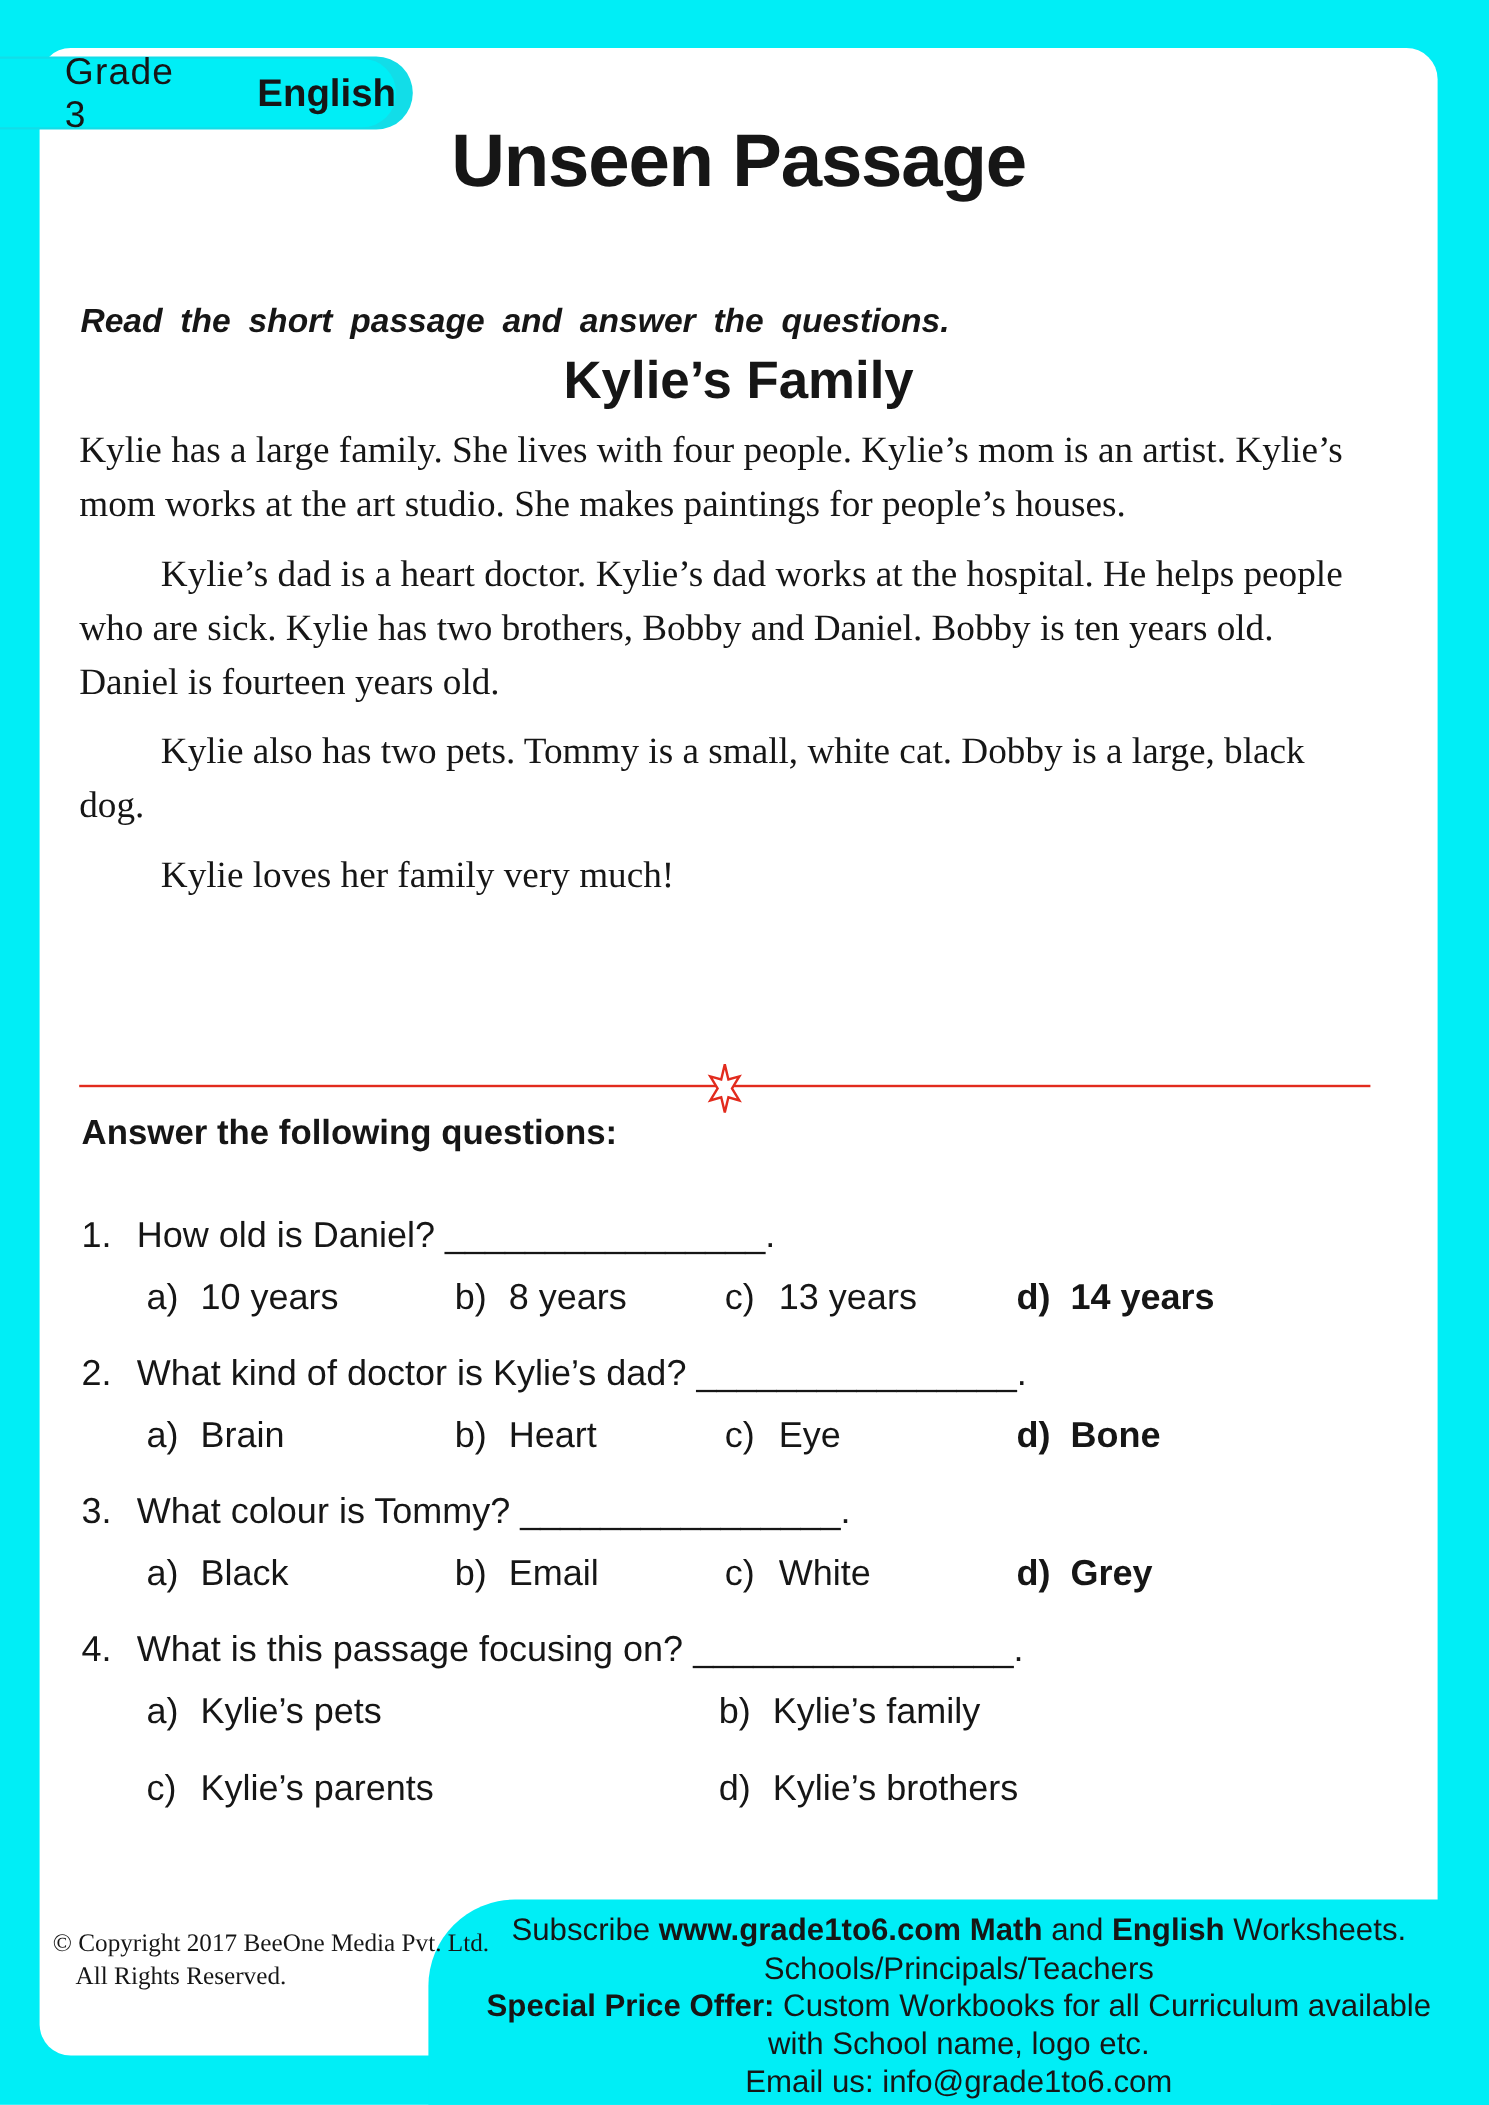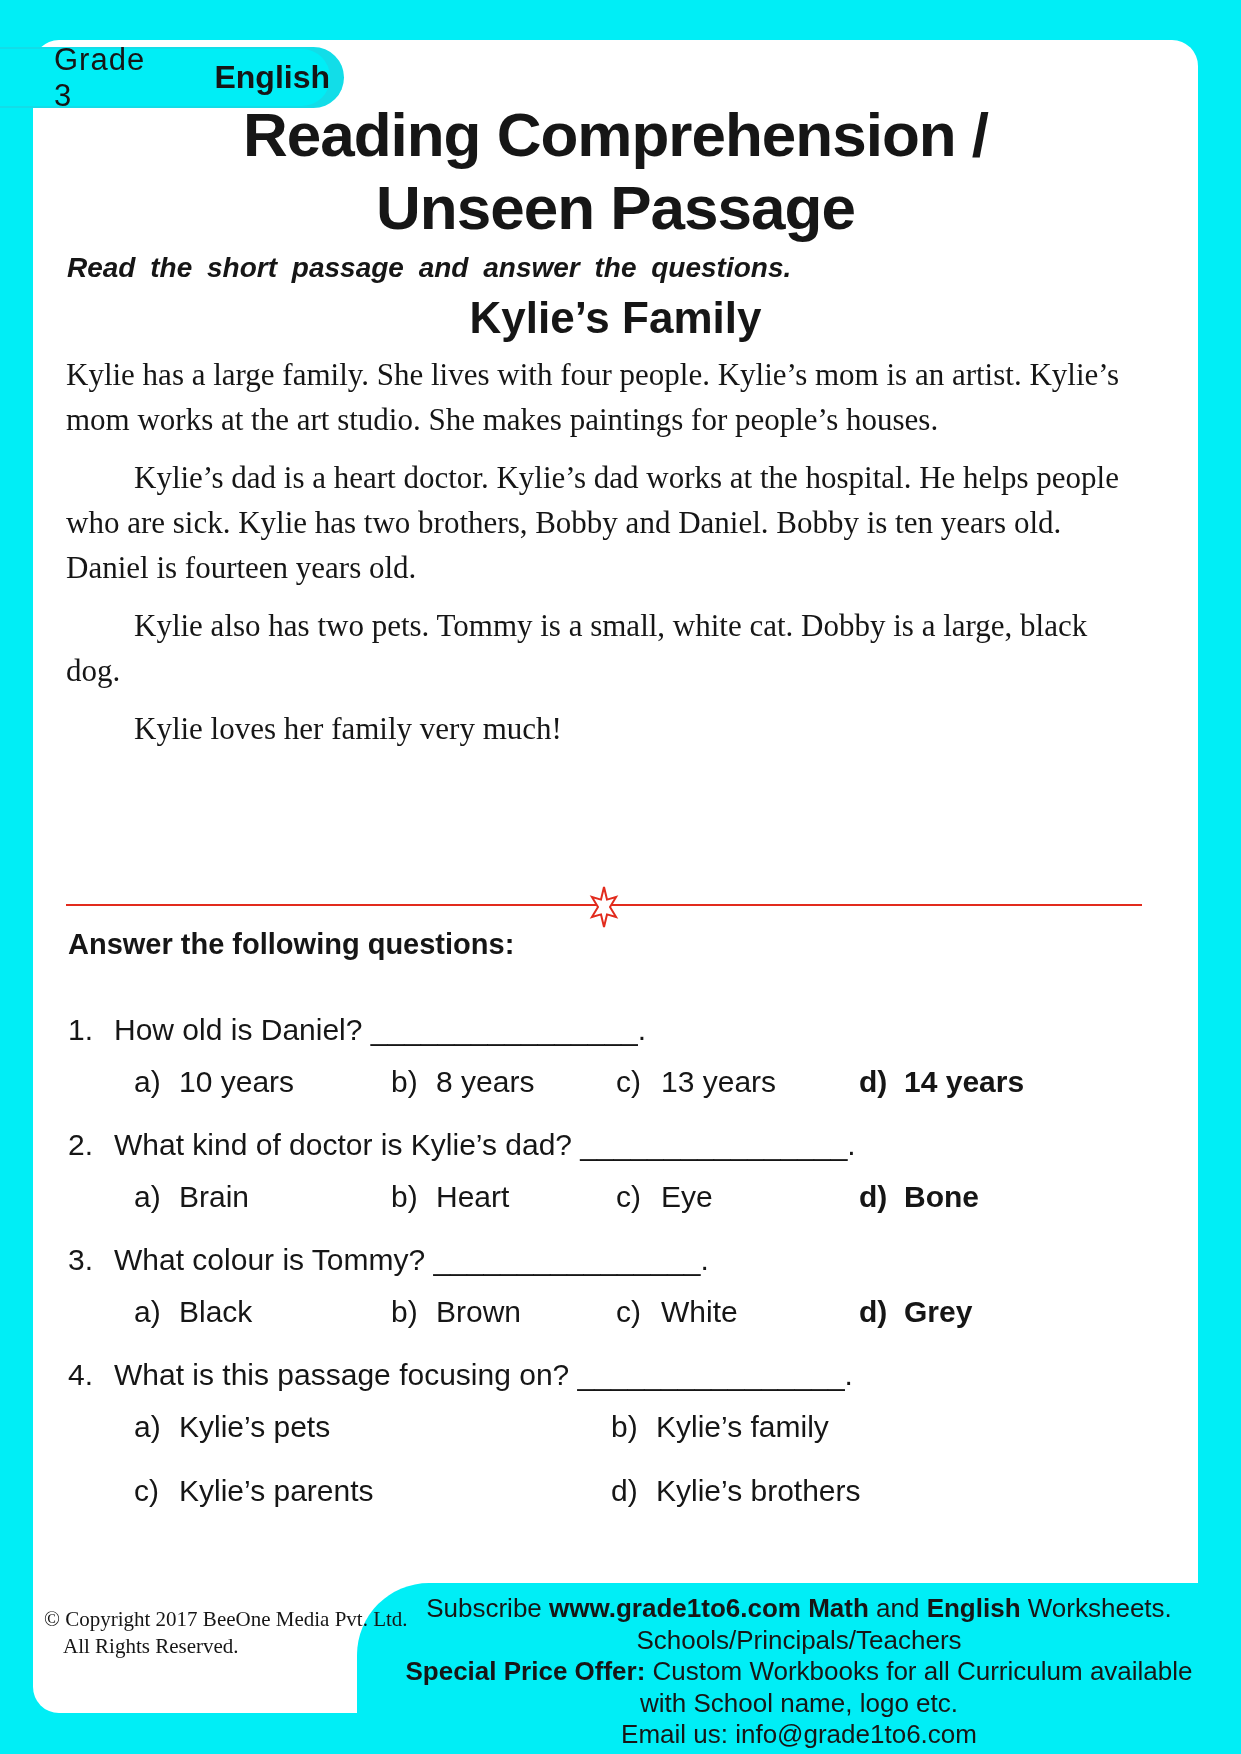--- a/index.html
+++ b/index.html
@@ -54,21 +54,21 @@
   .divider .line{position:absolute;left:0;right:0;top:18px;border-top:2px solid var(--red,#e22b1d);}
   .divider .star{position:absolute;left:50%;top:0;transform:translateX(-50%);}
   .q-heading{position:absolute;left:68px;top:928px;font-size:29px;font-weight:700;}
   
   .questions{position:absolute;left:66px;top:1005px;width:1106px;font-size:30px;}
   .question{position:absolute;left:0;width:1106px;}
   .q1{top:8px;} .q2{top:123px;} .q3{top:238px;} .q4{top:353px;}
   .qnum{position:absolute;left:2px;}
   .qline{position:absolute;left:48px;white-space:nowrap;}
   .blank{letter-spacing:0;margin-top:24px;}
-  .opts{position:absolute;left:12px;top:52px;width:1106px;height:42px;}
+  .opts{position:absolute;left:0;top:52px;width:1106px;height:42px;}
   .opts.row2{top:116px;}
   .opt{position:absolute;white-space:nowrap;}
   .opt .letter{display:inline-block;min-width:45px;}
   .pos-a{left:56px;} .pos-b{left:313px;} .pos-c{left:538px;} .pos-d{left:781px;font-weight:bold;} .pos-b2{left:533px;}
   
   .footer{
     position:absolute;left:357px;top:1583px;width:884px;height:171px;
     background:var(--cyan,#00eef6);border-top-left-radius:72px;
     text-align:center;font-size:26px;line-height:31.5px;
     padding-top:10px;box-sizing:border-box;
@@ -85,21 +85,20 @@
 
 <div class="card"></div>
 
 <div class="badge-back"></div>
 <div class="badge">
   <span class="grade">Grade 3</span>
   <span class="subject">English</span>
 </div>
 
 <div class="main-title">
-  <div>Reading Comprehension /</div>
   <div>Unseen Passage</div>
 </div>
 
 <div class="instruction">Read the short passage and answer the questions.</div>
 
 <div class="passage-title">Kylie’s Family</div>
 
 <div class="passage">
   <p>Kylie has a large family. She lives with four people. Kylie’s mom is an artist. Kylie’s mom works at the art studio. She makes paintings for people’s houses.</p>
   <p class="indent">Kylie’s dad is a heart doctor. Kylie’s dad works at the hospital. He helps people who are sick. Kylie has two brothers, Bobby and Daniel. Bobby is ten years old. Daniel is fourteen years old.</p>
@@ -138,21 +137,21 @@
       <span class="opt pos-c"><span class="letter">c)</span><span>Eye</span></span>
       <span class="opt pos-d"><span class="letter">d)</span><span>Bone</span></span>
     </div>
   </div>
 
   <div class="question q3">
     <span class="qnum">3.</span>
     <span class="qline"><span>What colour is Tommy?</span> <span class="blank">________________</span><span>.</span></span>
     <div class="opts">
       <span class="opt pos-a"><span class="letter">a)</span><span>Black</span></span>
-      <span class="opt pos-b"><span class="letter">b)</span><span>Brown</span></span>
+      <span class="opt pos-b"><span class="letter">b)</span><span>Email</span></span>
       <span class="opt pos-c"><span class="letter">c)</span><span>White</span></span>
       <span class="opt pos-d"><span class="letter">d)</span><span>Grey</span></span>
     </div>
   </div>
 
   <div class="question q4">
     <span class="qnum">4.</span>
     <span class="qline"><span>What is this passage focusing on?</span> <span class="blank">________________</span><span>.</span></span>
     <div class="opts">
       <span class="opt pos-a"><span class="letter">a)</span><span>Kylie’s pets</span></span>

